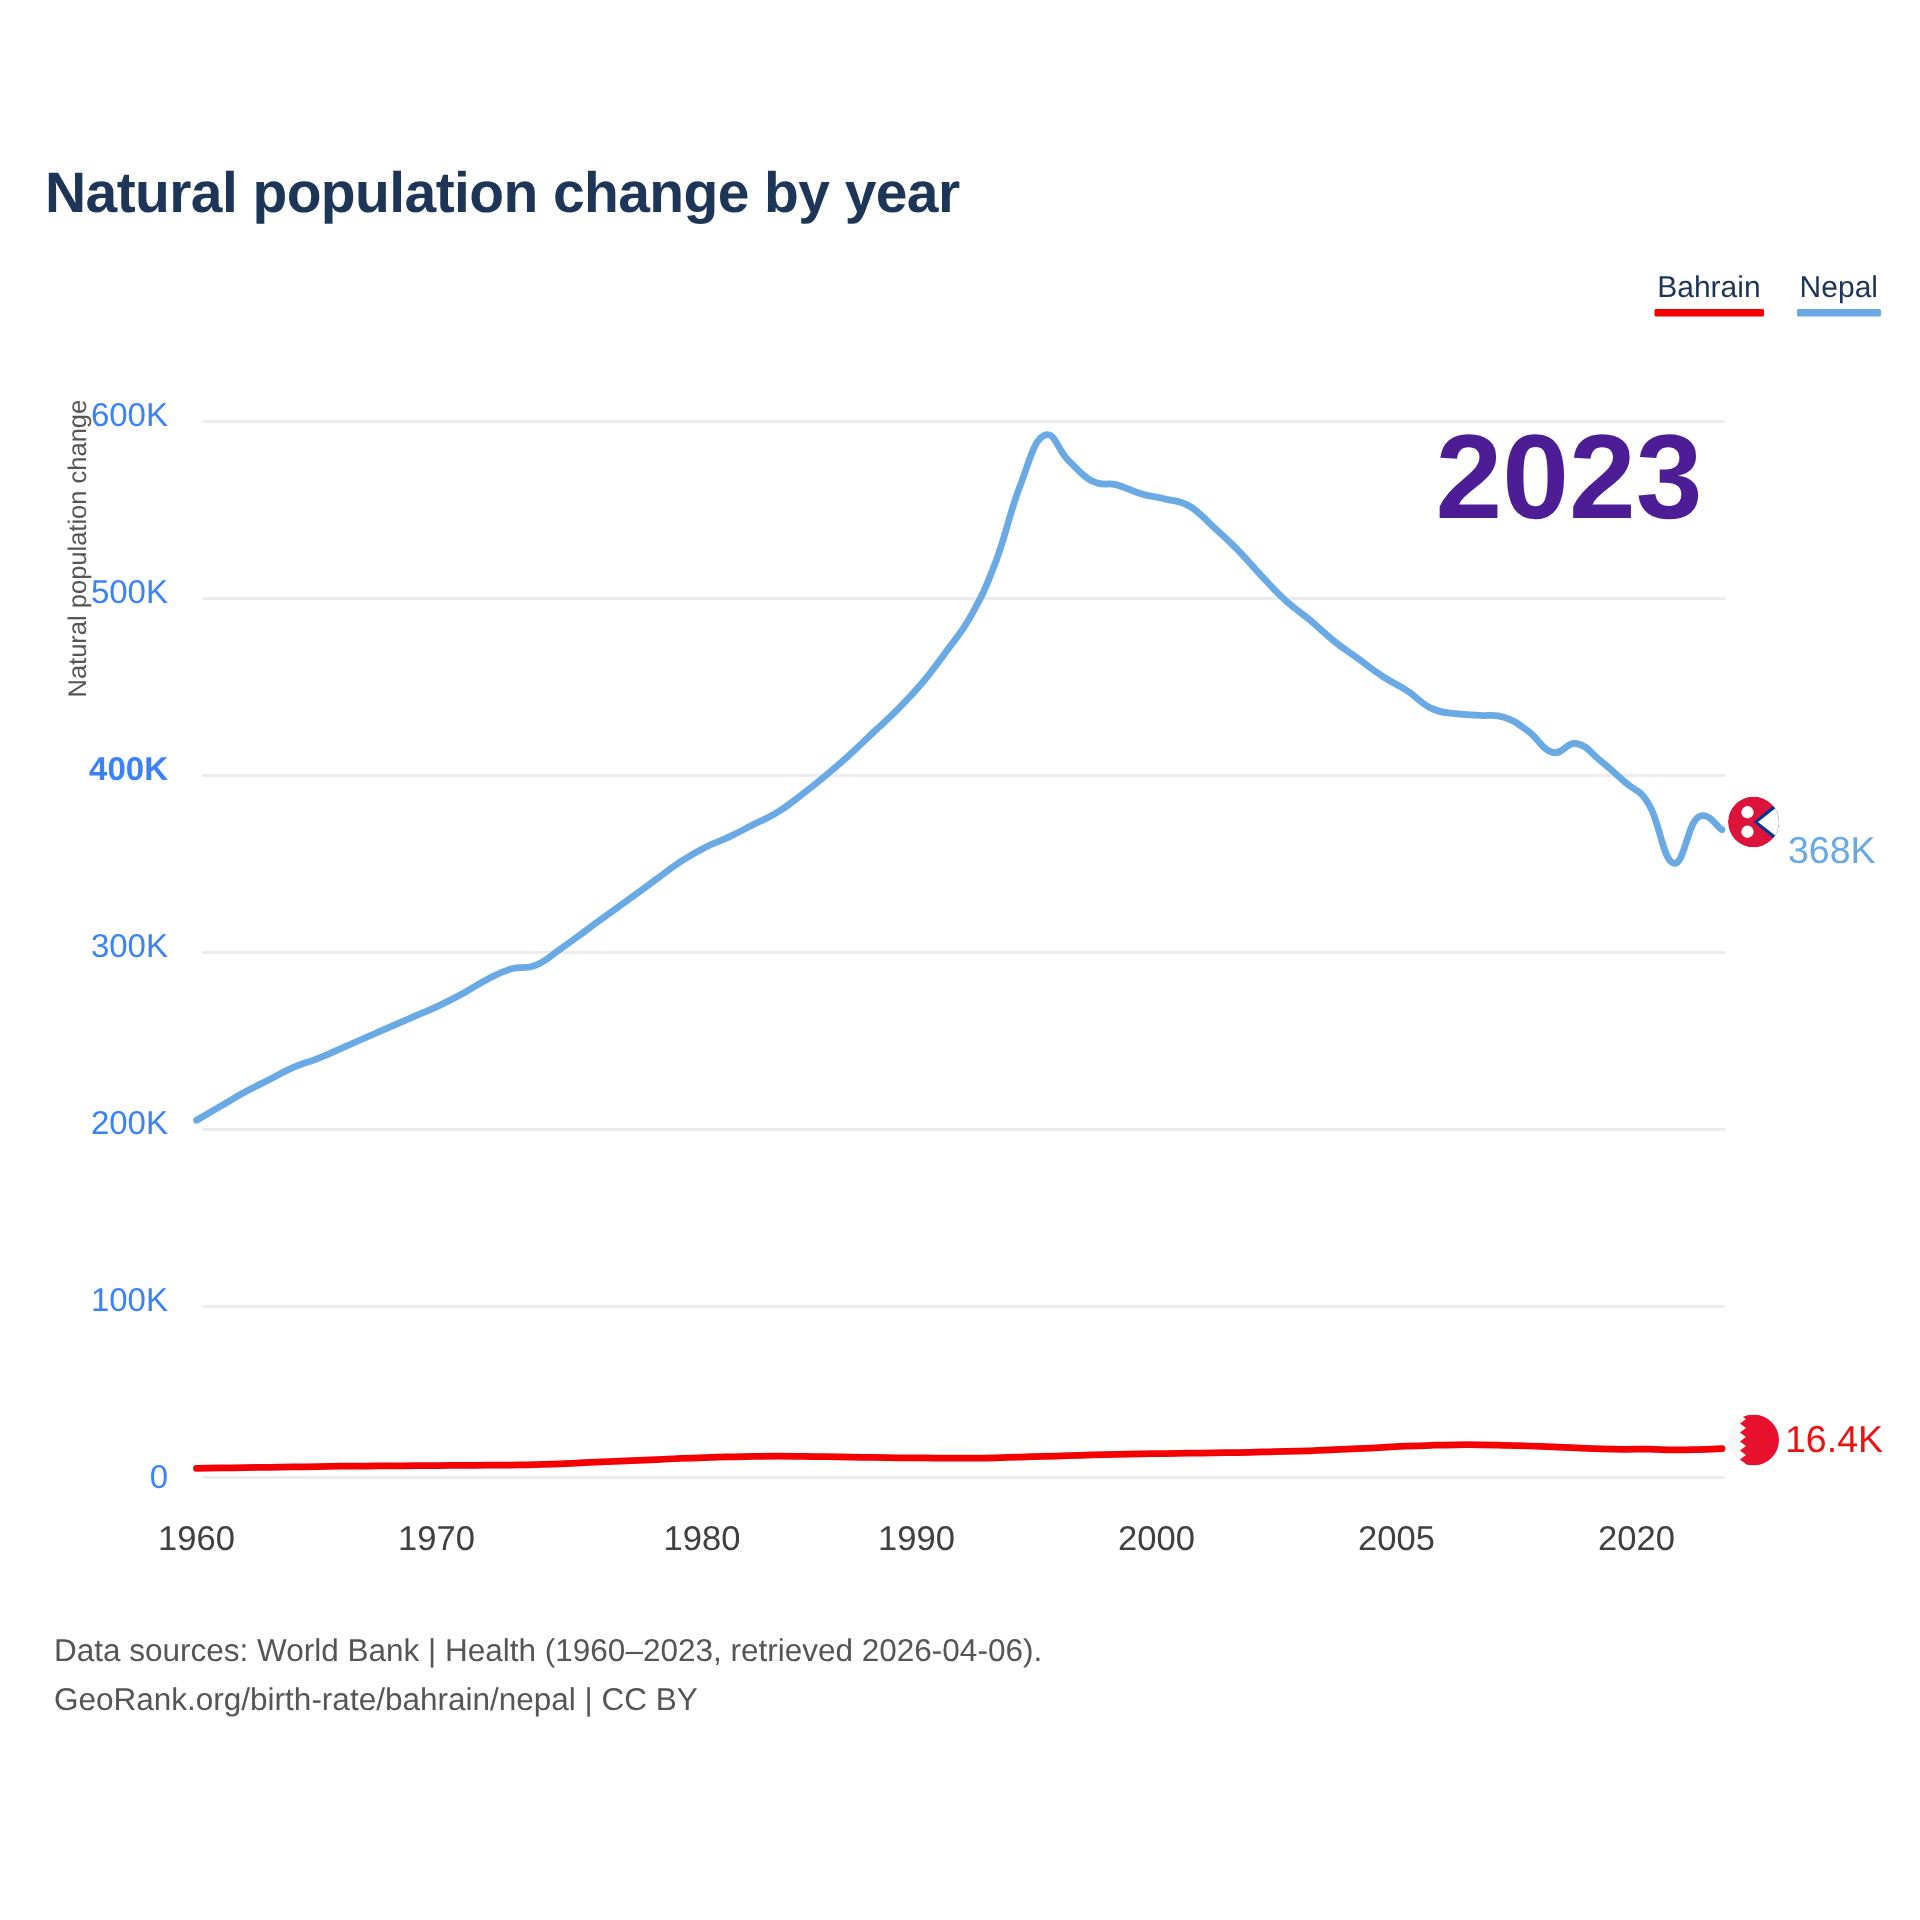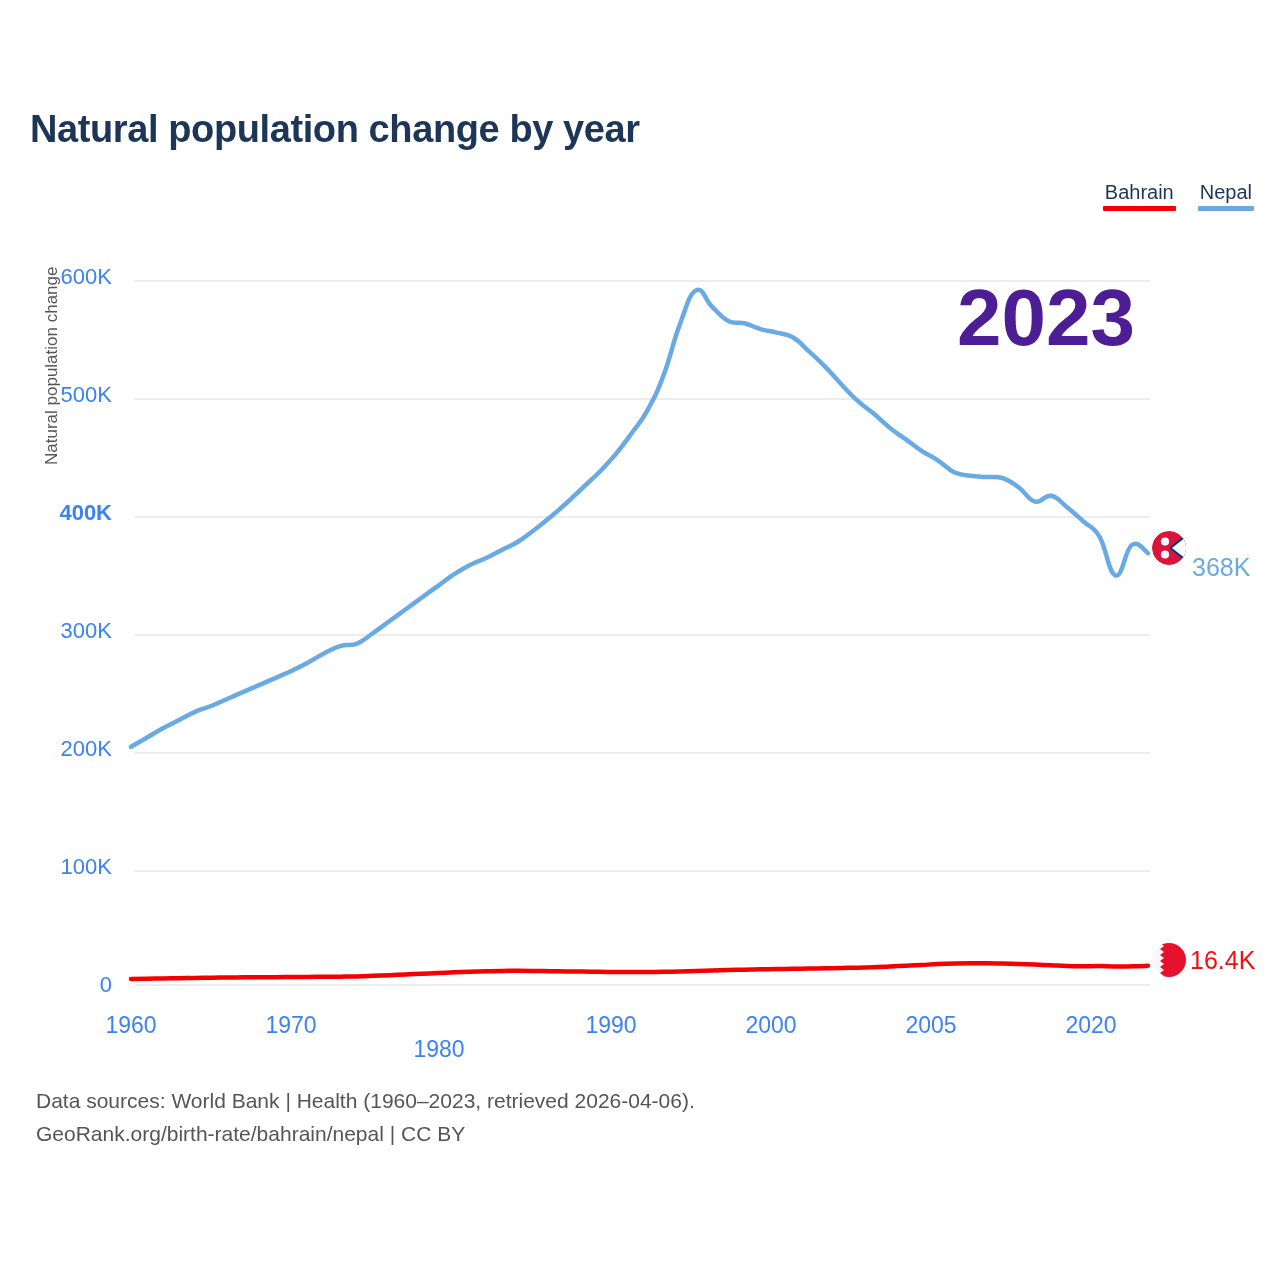--- a/index.html
+++ b/index.html
@@ -89,21 +89,21 @@
     position: absolute;
     font-size: 22px;
     color: #3b82f6;
     text-align: right;
     width: 90px;
     white-space: nowrap;
   }
   .xtick {
     position: absolute;
     font-size: 23px;
-    color: #3b82f6;
+    color: #404040;
     text-align: center;
     width: 120px;
     white-space: nowrap;
   }
   .endlabel {
     position: absolute;
     font-size: 25px;
     white-space: nowrap;
   }
   .endlabel.nepal { color: #6aaae4; }
@@ -150,21 +150,21 @@
   <div class="ytick" style="left:22px; top:972px;">0</div>
   <div class="ytick" style="left:22px; top:854px;">100K</div>
   <div class="ytick" style="left:22px; top:736px;">200K</div>
   <div class="ytick" style="left:22px; top:618px;">300K</div>
   <div class="ytick" style="left:22px; top:500px;font-weight:bold;">400K</div>
   <div class="ytick" style="left:22px; top:382px;">500K</div>
   <div class="ytick" style="left:22px; top:264px;">600K</div>
 
   <div class="xtick" style="left:71px;  top:1012px;">1960</div>
   <div class="xtick" style="left:231px; top:1012px;">1970</div>
-  <div class="xtick" style="left:379px; top:1012px;margin-top:24px;">1980</div>
+  <div class="xtick" style="left:408px; top:1012px;">1980</div>
   <div class="xtick" style="left:551px; top:1012px;">1990</div>
   <div class="xtick" style="left:711px; top:1012px;">2000</div>
   <div class="xtick" style="left:871px; top:1012px;">2005</div>
   <div class="xtick" style="left:1031px; top:1012px;">2020</div>
 
   <svg class="plot" viewBox="0 0 1280 1280" xmlns="http://www.w3.org/2000/svg">
     <g stroke="#ececec" stroke-width="2">
       <line x1="135" y1="281" x2="1150" y2="281"></line>
       <line x1="135" y1="399" x2="1150" y2="399"></line>
       <line x1="135" y1="517" x2="1150" y2="517"></line>

